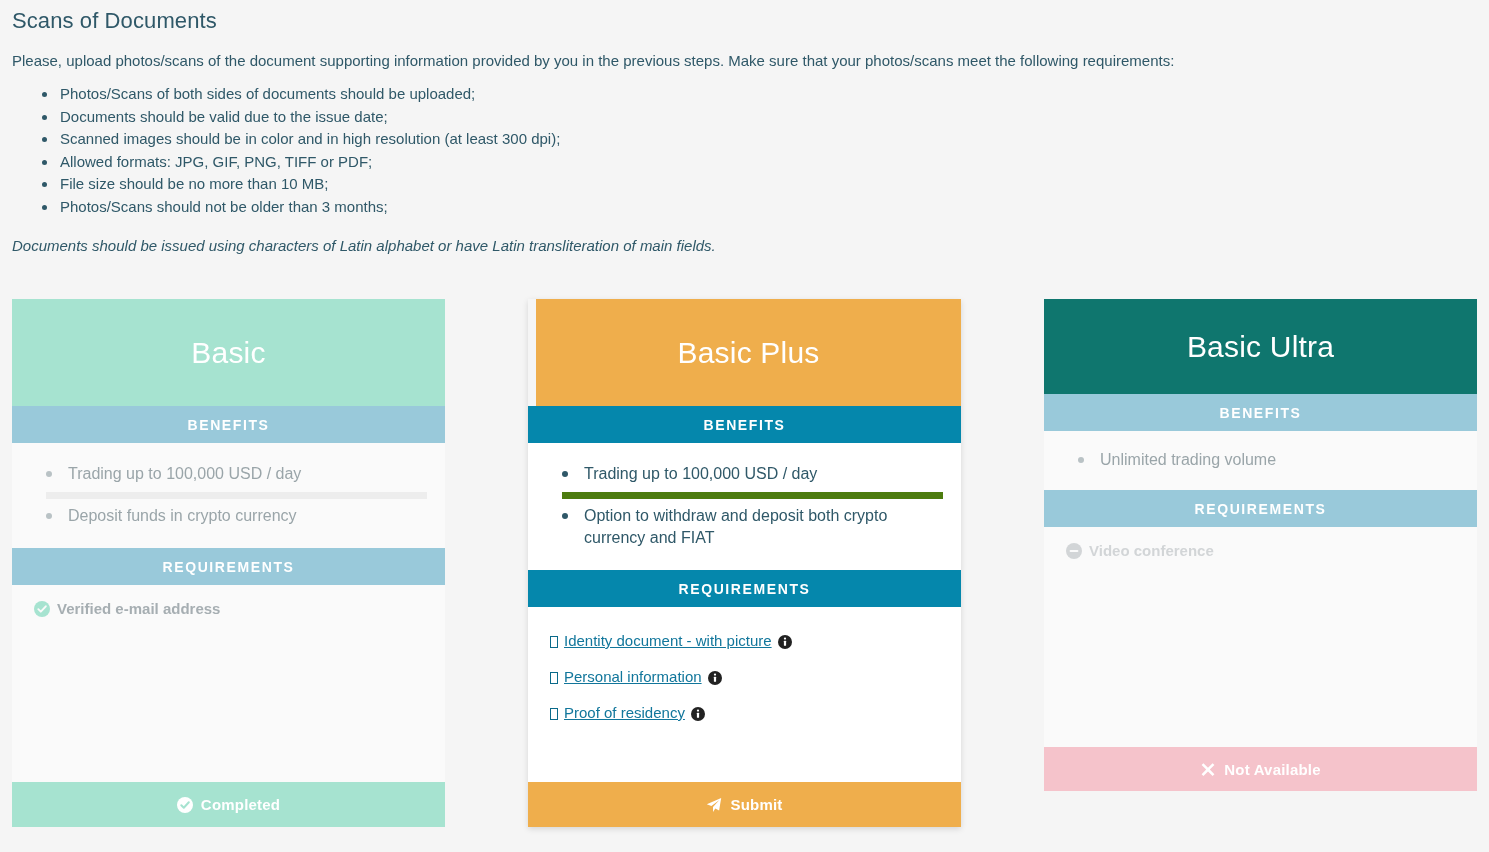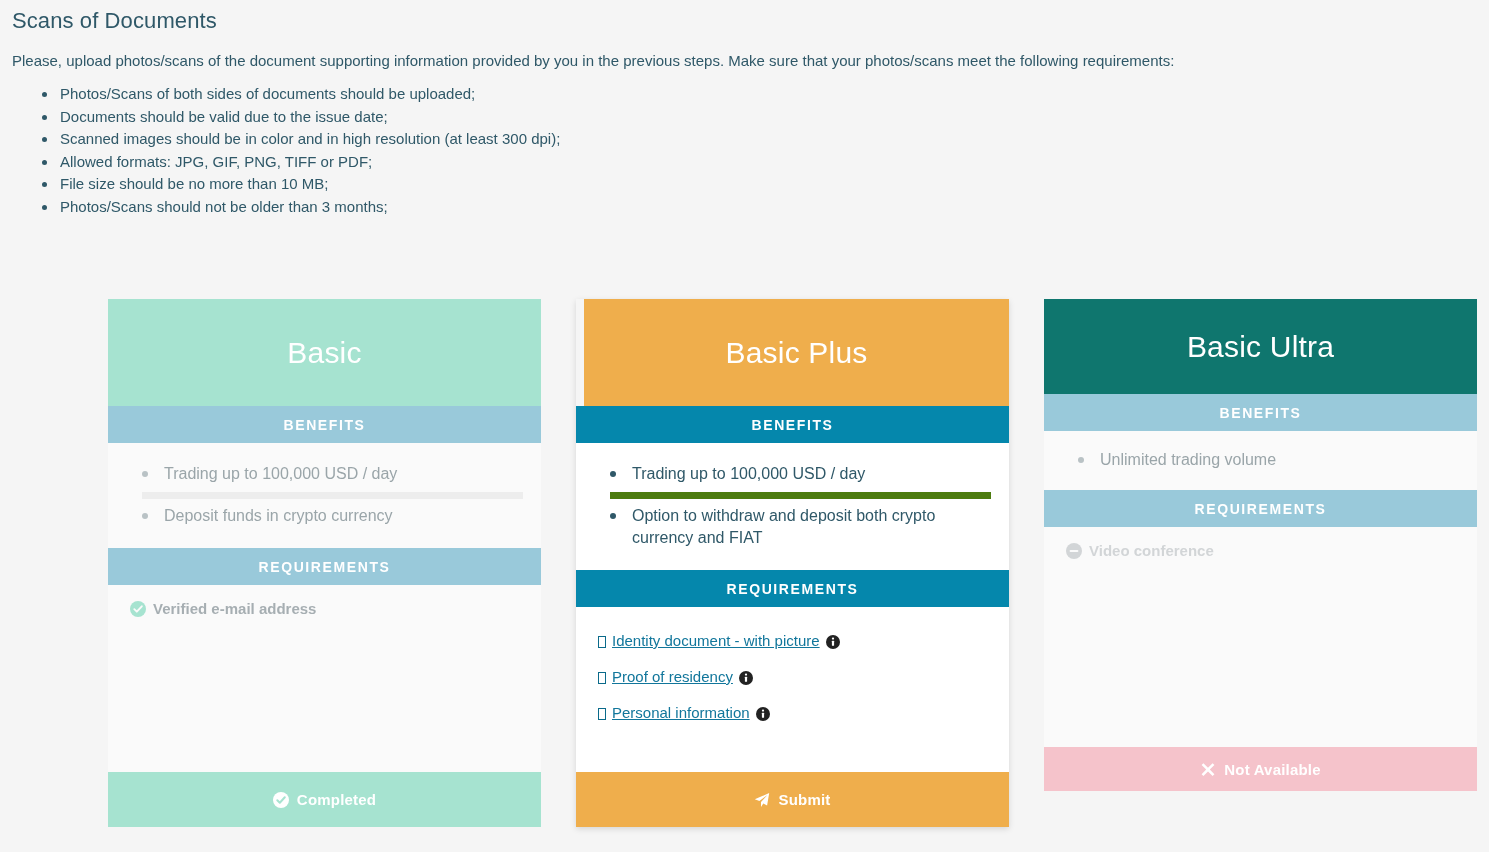--- a/index.html
+++ b/index.html
@@ -70,21 +70,21 @@
   }
 
   
   .cards {
     position: absolute;
     left: 0;
     right: 0;
     top: 283px;
     height: 560px;
     display: flex;
-    justify-content: flex-end;
+    justify-content: space-between;
     align-items: flex-start;
     gap: 35px;
     padding: 16px 12px;
     box-sizing: border-box;
   }
   .card {
     width: 433px;
     position: relative;
     display: flex;
     flex-direction: column;
@@ -188,21 +188,21 @@
   .info-icon {
     display: inline-flex;
     width: 14px;
     height: 14px;
     flex: 0 0 14px;
     position: relative;
     top: 1px;
   }
 
   .card-foot {
-    height: 55px;
+    height: 45px;
     display: flex;
     align-items: center;
     justify-content: center;
     gap: 8px;
     color: #ffffff;
     font-size: 15px;
     font-weight: 700;
     letter-spacing: .2px;
   }
   .card-foot .fi {
@@ -259,20 +259,21 @@
 
   <ul class="req-list">
     <li>Photos/Scans of both sides of documents should be uploaded;</li>
     <li>Documents should be valid due to the issue date;</li>
     <li>Scanned images should be in color and in high resolution (at least 300 dpi);</li>
     <li>Allowed formats: JPG, GIF, PNG, TIFF or PDF;</li>
     <li>File size should be no more than 10 MB;</li>
     <li>Photos/Scans should not be older than 3 months;</li>
   </ul>
 
+  <p class="note">Documents should be issued using characters of Latin alphabet or have Latin transliteration of main fields.</p>
 
   <div class="cards">
 
     <div class="card card-basic">
       <div class="card-head">Basic</div>
       <div class="card-body">
 
         <div class="section-bar">BENEFITS</div>
         <ul class="benefit-list">
           <li>Trading up to 100,000 USD / day</li>
@@ -311,50 +312,50 @@
         <ul class="benefit-list">
           <li>Trading up to 100,000 USD / day</li>
           <li>Option to withdraw and deposit both crypto currency and FIAT</li>
         </ul>
 
         <div class="section-bar">REQUIREMENTS</div>
         <ul class="link-req-list">
           <li>
             <span class="box-glyph"></span>
             <a href="#">Identity document - with picture</a>
+            <span class="info-icon">
+              <svg viewBox="0 0 14 14" width="14" height="14" aria-hidden="true">
+                <circle cx="7" cy="7" r="7" fill="#222222"></circle>
+                <circle cx="7" cy="3.6" r="1.15" fill="#ffffff"></circle>
+                <rect x="5.9" y="5.7" width="2.2" height="5.1" rx="0.6" fill="#ffffff"></rect>
+              </svg>
+            </span>
+          </li>
+          <li>
+            <span class="box-glyph"></span>
+            <a href="#">Personal information</a>
             <span class="info-icon">
               <svg viewBox="0 0 14 14" width="14" height="14" aria-hidden="true">
                 <circle cx="7" cy="7" r="7" fill="#222222"></circle>
                 <circle cx="7" cy="3.6" r="1.15" fill="#ffffff"></circle>
                 <rect x="5.9" y="5.7" width="2.2" height="5.1" rx="0.6" fill="#ffffff"></rect>
               </svg>
             </span>
           </li>
           <li>
             <span class="box-glyph"></span>
             <a href="#">Proof of residency</a>
             <span class="info-icon">
               <svg viewBox="0 0 14 14" width="14" height="14" aria-hidden="true">
                 <circle cx="7" cy="7" r="7" fill="#222222"></circle>
                 <circle cx="7" cy="3.6" r="1.15" fill="#ffffff"></circle>
                 <rect x="5.9" y="5.7" width="2.2" height="5.1" rx="0.6" fill="#ffffff"></rect>
               </svg>
             </span>
           </li>
-          <li>
-            <span class="box-glyph"></span>
-            <a href="#">Personal information</a>
-            <span class="info-icon">
-              <svg viewBox="0 0 14 14" width="14" height="14" aria-hidden="true">
-                <circle cx="7" cy="7" r="7" fill="#222222"></circle>
-                <circle cx="7" cy="3.6" r="1.15" fill="#ffffff"></circle>
-                <rect x="5.9" y="5.7" width="2.2" height="5.1" rx="0.6" fill="#ffffff"></rect>
-              </svg>
-            </span>
-          </li>
         </ul>
 
         <div class="spacer"></div>
       </div>
       <div class="card-foot">
         <span class="fi">
           <svg viewBox="0 0 16 16" width="16" height="16" aria-hidden="true">
             <path d="M15.2 1.1 L0.8 7.2 L5.4 9.0 L13.4 2.9 L7.0 10.1 L7.0 14.9 L9.3 11.6 L13.1 13.4 Z" fill="#ffffff"></path>
           </svg>
         </span>

